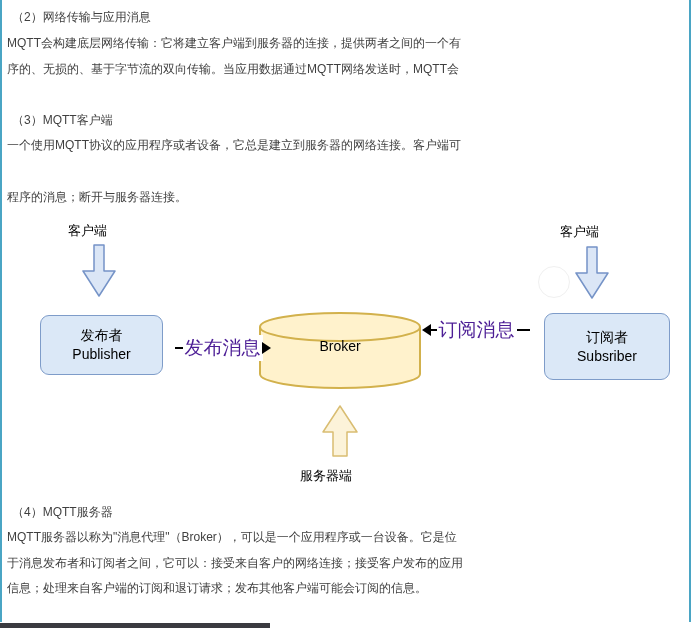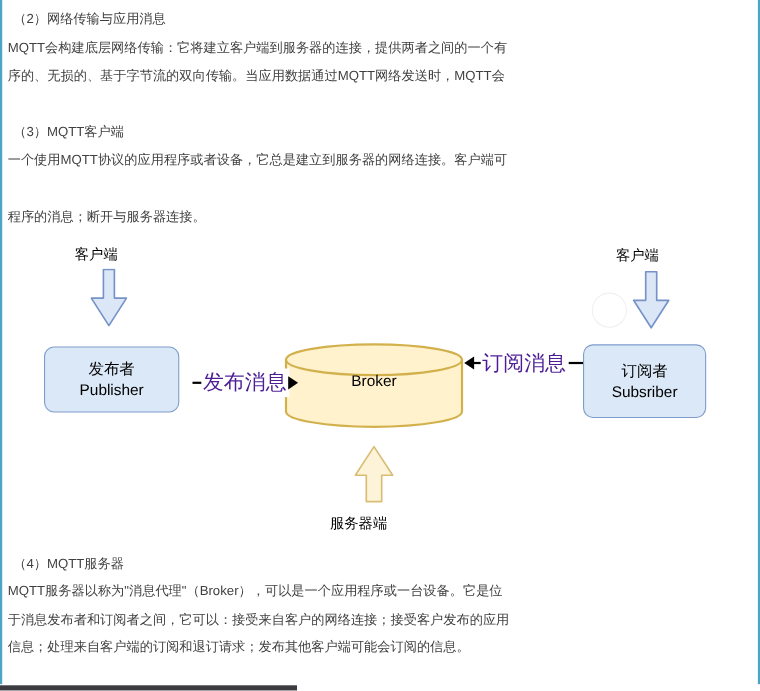--- a/index.html
+++ b/index.html
@@ -104,21 +104,21 @@
   </div>
 
   <svg class="cyl-svg" style="left:257px; top:310px;" width="166" height="80" viewBox="0 0 166 80">
     <path d="M3 17 v47 a80 14 0 0 0 160 0 v-47" stroke-width="2" fill="#fff2cc" stroke="#d2b14c"></path>
     <ellipse cx="83" cy="17" rx="80" ry="14" stroke-width="2" fill="#fff2cc" stroke="#d2b14c"></ellipse>
   </svg>
   <div class="cyl-text" style="left:257px; top:337px; width:166px;">
     <div>Broker</div>
   </div>
 
-  <div class="node-box" style="left:530px; top:313px; width:112px; height:67px;">
+  <div class="node-box" style="left:544px; top:313px; width:126px; height:67px;">
     <div>订阅者</div>
     <div>Subsriber</div>
   </div>
 
   <div class="harrow head-right" style="left:163px; top:339px; width:95px;margin-left:12px;">
     <div class="hline"></div>
     <span class="lbl">发布消息</span>
     <div class="ah-right"></div>
   </div>
 

